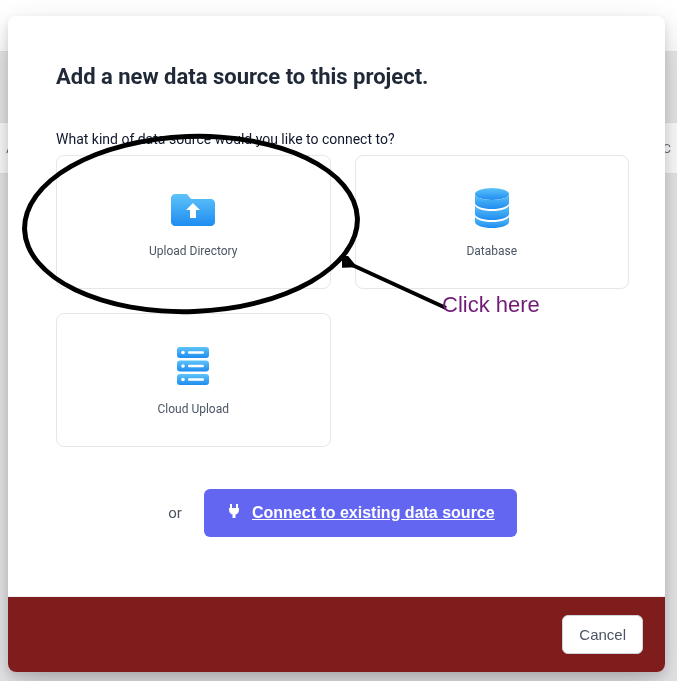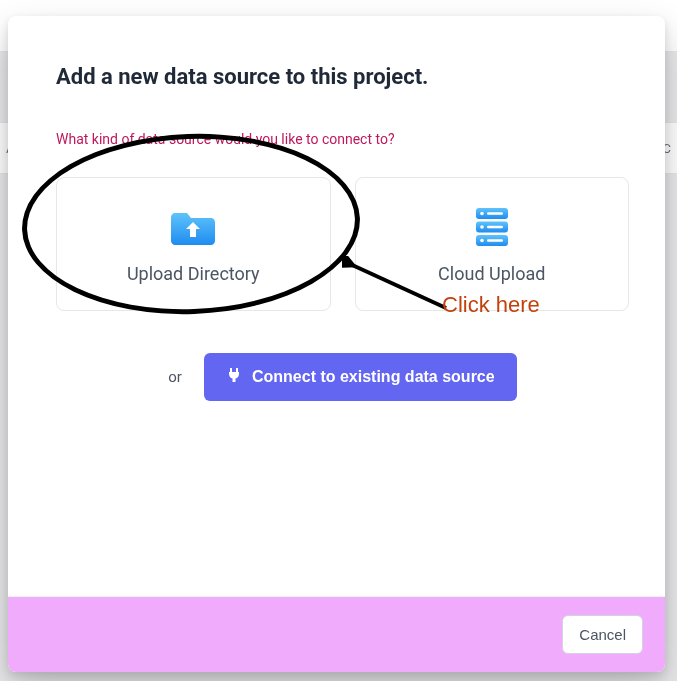--- a/index.html
+++ b/index.html
@@ -45,43 +45,43 @@
     padding: 48px 36px 32px 48px;
   }
   .modal-title {
     font-size: 22px;
     font-weight: 700;
     color: #1f2937;
     margin-bottom: 42px;
   }
   .modal-subtitle {
     font-size: 14px;
-    color: #be185d;
-    margin-bottom: 30px;
+    color: #0f172a;
+    margin-bottom: 8px;
   }
   .card-grid {
     display: grid;
     grid-template-columns: 1fr 1fr;
     gap: 24px;
     margin-bottom: 42px;
   }
   .card {
     border: 1px solid #e5e7eb;
     border-radius: 8px;
     height: 134px;
     display: flex;
     flex-direction: column;
     align-items: center;
     justify-content: center;
     gap: 14px;
     cursor: pointer;
     background: #fff;
   }
   .card-label {
-    font-size: 18px;
+    font-size: 12px;
     color: #4b5563;
   }
   .icon-wrap {
     width: 44px;
     height: 44px;
     display: flex;
     align-items: center;
     justify-content: center;
   }
   .connect-row {
@@ -99,23 +99,24 @@
     color: #ffffff;
     border: none;
     border-radius: 6px;
     padding: 14px 22px;
     font-size: 16px;
     font-weight: 600;
     display: inline-flex;
     align-items: center;
     gap: 10px;
     cursor: pointer;
+    text-decoration: underline;
   }
   .modal-footer {
-    background: #f0abfc;
+    background: #7f1d1d;
     border-top: 1px solid #f1f2f4;
     padding: 18px 22px;
     display: flex;
     justify-content: flex-end;
     border-radius: 0 0 8px 8px;
   }
   .cancel-btn {
     background: #ffffff;
     color: #4b5563;
     border: 1px solid #d1d5db;
@@ -145,21 +146,21 @@
     width: 110px;
     height: 60px;
     pointer-events: none;
     z-index: 5;
   }
   .annotation-text {
     position: absolute;
     left: 442px;
     top: 292px;
     font-size: 22px;
-    color: #c2410c;
+    color: #701a75;
     pointer-events: none;
     z-index: 5;
     font-family: Arial, sans-serif;
   }
 </style>
 </head>
 <body>
 
 <div class="bg-row top">
   <div class="bg-cell-left"></div>
@@ -185,20 +186,37 @@
                 <stop offset="100%" stop-color="#1f8cf0"></stop>
               </linearGradient>
             </defs>
             <path fill="url(#g1)" d="M4 6h12l4 5h20c2 0 4 2 4 4v19c0 2-2 4-4 4H4c-2 0-4-2-4-4V10c0-2 2-4 4-4z"></path>
             <path fill="#ffffff" d="M22 15l7 7h-4v8h-6v-8h-4z"></path>
           </svg>
         </div>
         <div class="card-label">Upload Directory</div>
       </div>
 
+      <div class="card">
+        <div class="icon-wrap">
+          <svg width="38" height="42" viewBox="0 0 38 42">
+            <defs>
+              <linearGradient id="g2" x1="0" y1="0" x2="0" y2="1">
+                <stop offset="0%" stop-color="#5ec3fa"></stop>
+                <stop offset="100%" stop-color="#1f8cf0"></stop>
+              </linearGradient>
+            </defs>
+            <ellipse cx="19" cy="7" rx="17" ry="6" fill="url(#g2)"></ellipse>
+            <path fill="url(#g2)" d="M2 7v9c0 3.3 7.6 6 17 6s17-2.7 17-6V7c0 3.3-7.6 6-17 6S2 10.3 2 7z"></path>
+            <path fill="url(#g2)" d="M2 18v9c0 3.3 7.6 6 17 6s17-2.7 17-6v-9c0 3.3-7.6 6-17 6S2 21.3 2 18z"></path>
+            <path fill="url(#g2)" d="M2 29v6c0 3.3 7.6 6 17 6s17-2.7 17-6v-6c0 3.3-7.6 6-17 6S2 32.3 2 29z"></path>
+          </svg>
+        </div>
+        <div class="card-label">Database</div>
+      </div>
 
       <div class="card">
         <div class="icon-wrap">
           <svg width="36" height="42" viewBox="0 0 36 42">
             <defs>
               <linearGradient id="g3" x1="0" y1="0" x2="0" y2="1">
                 <stop offset="0%" stop-color="#5ec3fa"></stop>
                 <stop offset="100%" stop-color="#1f8cf0"></stop>
               </linearGradient>
             </defs>

